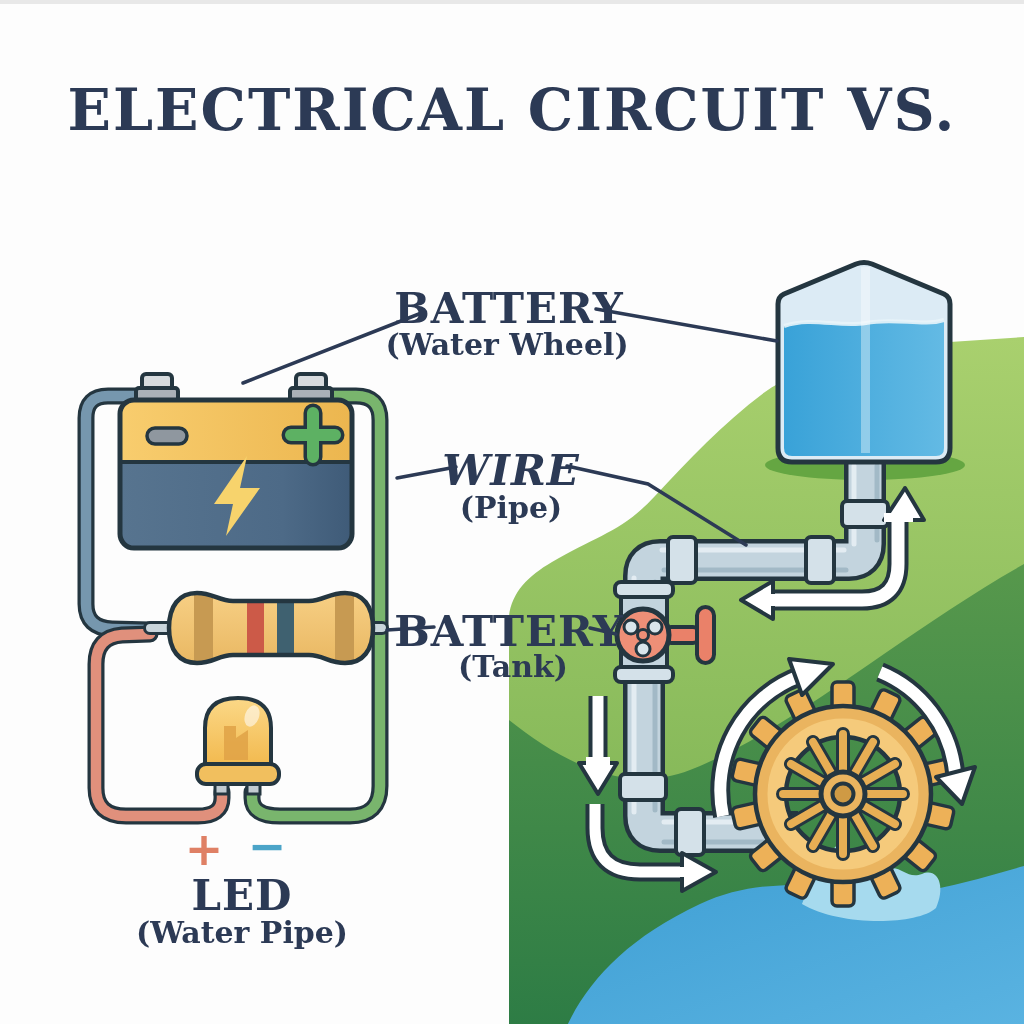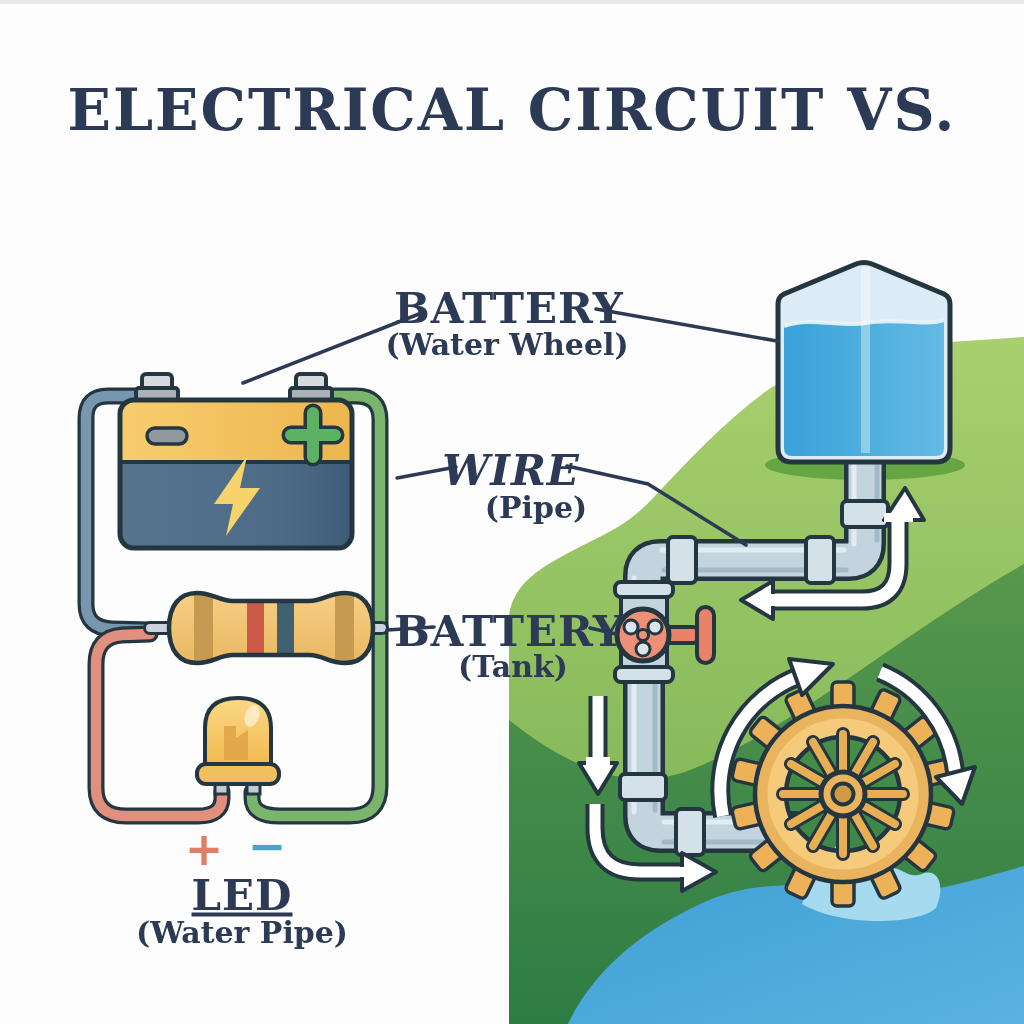--- a/index.html
+++ b/index.html
@@ -261,29 +261,29 @@
 
 <div class="txt title-line1" style="left:512px;top:105px;">ELECTRICAL CIRCUIT VS.</div>
 
 <div>
   <div class="txt lbl-main" style="left:509px;top:304px;">BATTERY</div>
   <div class="txt lbl-sub" style="left:507px;top:340px;">(Water Wheel)</div>
 </div>
 
 <div>
   <div class="txt lbl-main" style="left:511px;top:466px;font-style:italic;">WIRE</div>
-  <div class="txt lbl-sub" style="left:536px;top:503px;">(Pipe)</div>
+  <div class="txt lbl-sub" style="left:511px;top:503px;">(Pipe)</div>
 </div>
 
 <div>
   <div class="txt lbl-main" style="left:509px;top:627px;">BATTERY</div>
   <div class="txt lbl-sub" style="left:513px;top:662px;">(Tank)</div>
 </div>
 
 <div>
-  <div class="txt lbl-main" style="left:242px;top:891px;text-decoration:underline;">LED</div>
+  <div class="txt lbl-main" style="left:242px;top:891px;">LED</div>
   <div class="txt lbl-sub" style="left:242px;top:928px;">(Water Pipe)</div>
 </div>
 
 <div class="txt sign sign-pos" style="left:204px;top:845px;">+</div>
 <div class="txt sign sign-neg" style="left:267px;top:842px;">−</div>
 
 </div>
 
 </body></html>

